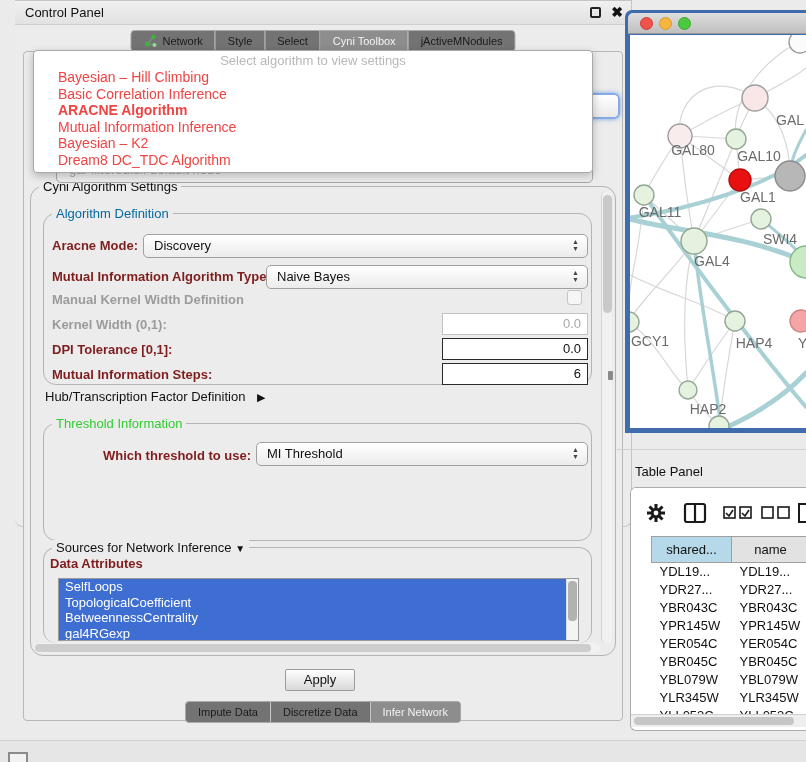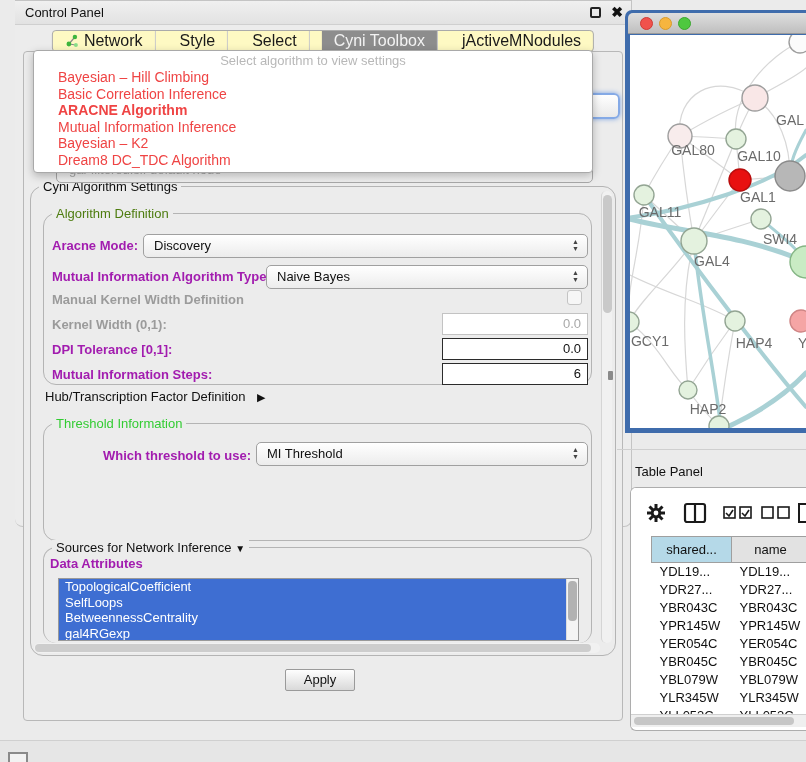--- a/index.html
+++ b/index.html
@@ -12,22 +12,22 @@
     background:#ececec; border:1px solid #c4c4c4; border-left:none;
     border-radius:0 0 8px 8px;margin-left:15px; }
   #cp-titlebar { left:0; top:0; right:0; height:24px;
     background:linear-gradient(#f0f0f0,#e2e2e2); border-bottom:1px solid #cfcfcf; }
   #cp-title { left:10px; top:4px; font-size:13px; color:#111; }
   #cp-float { right:30px; top:6px; width:11px; height:11px;
     border:2px solid #222; border-radius:2px; }
   #cp-close { right:8px; top:3px; font-size:14px; font-weight:bold; color:#111; }
 
   
-  .segbar { display:flex; height:22px; background:#fef9c3; border:1px solid #aaa;
-    border-radius:4px; overflow:hidden; font-size:16px;gap:12px; }
+  .segbar { display:flex; height:22px; background:#737373; border:1px solid #aaa;
+    border-radius:4px; overflow:hidden; font-size:11px; }
   .seg { display:flex; align-items:center; justify-content:center;
     padding:0 12px; border-right:1px solid #c9c9c9; color:#1a1a1a; white-space:nowrap; }
   .seg:last-child { border-right:none; }
   .seg.sel { background:#8d8d8d; color:#f3f3f3; }
   #main-tabs { top:29px; left:50%; transform:translateX(-50%); }
   #bottom-tabs { top:649px; left:50%; transform:translateX(-50%); }
   .net-ico { width:14px; height:14px; margin-right:5px; }
 
   
   #cp-content { left:8px; top:50px; width:600px; height:670px;
@@ -49,37 +49,37 @@
     padding-bottom:4px; }
   #algo-placeholder { text-align:center; color:#b8b8b8; font-size:13px;
     padding:2px 0 1px 0; }
   .algo-item { font-size:14px; padding:1px 0 1px 24px; color:#ef4444; line-height:14.5px; }
   .algo-item.sel { font-weight:bold; }
 
   
   .group { position:absolute; border:1px solid #b4b4b4; border-radius:13px; }
   .gtitle { position:absolute; top:-8px; left:8px; background:#ececec;
     padding:0 4px; font-size:13px; }
-  .blue  { color:#4d7c0f; }
+  .blue  { color:#0369a1; }
   .green { color:#33cc33; }
 
   #settings-group { left:6px; top:134px; width:586px; height:470px; }
 
   
   #v-scroll { right:3px; top:4px; width:11px; height:452px; background:#f1f1f1;
     border-left:1px solid #d5d5d5; border-radius:5px; }
   #v-thumb { left:1px; top:4px; width:9px; height:118px; background:#c9c9c9;
     border-radius:5px; }
   #h-scroll { left:3px; bottom:2px; width:566px; height:10px; background:#f1f1f1;
     border-radius:5px; }
   #h-thumb { left:1px; top:1px; width:556px; height:8px; background:#cdcdcd;
     border-radius:4px; }
 
   #alg-group { left:12px; top:26px; width:549px; height:172px; }
-  .lbl  { position:absolute; font-size:13px; font-weight:bold; color:#a21caf; white-space:nowrap; }
+  .lbl  { position:absolute; font-size:13px; font-weight:bold; color:#7f1d1d; white-space:nowrap; }
   .lbl.dis { color:#9b9b9b; }
   .combo { position:absolute; height:24px; border:1px solid #a0a0a0; border-radius:5px;
     background:linear-gradient(#fff,#ececec); font-size:13px; line-height:22px;
     padding-left:10px; color:#111; }
   .field { position:absolute; height:22px; background:#fff; border:1px solid #8a8a8a;
     font-size:13px; line-height:20px; text-align:right; padding-right:6px; }
   .field.strong { border:1.5px solid #2b2b2b; }
   .field.dis { border:1px solid #c3c3c3; color:#a8a8a8; }
   #kern-check { position:absolute; left:523px; top:76px; width:15px; height:15px;
     border:1px solid #c4c4c4; border-radius:3px; background:#f6f6f6; }
@@ -223,39 +223,50 @@
         <div class="combo" style="left:212px; top:18px; width:332px;">
           <span>MI Threshold</span>
           <span class="stepper">▲<span>▼</span></span>
         </div>
       </div>
 
       <div id="src-group" class="group">
         <span class="gtitle"><span>Sources for Network Inference</span> <span id="src-title-arrow">▼</span></span>
         <span class="lbl" id="data-attr-lbl">Data Attributes</span>
         <div id="attr-list">
-          <div class="attr-item">TopologicalCoefficient</div>
-            <div class="attr-item">SelfLoops</div>
+          <div class="attr-item">SelfLoops</div>
+            <div class="attr-item">TopologicalCoefficient</div>
             <div class="attr-item">BetweennessCentrality</div>
             <div class="attr-item">gal4RGexp</div>
             <div id="attr-scroll">
               <div id="attr-thumb"></div>
             </div>
         </div>
       </div>
 
       <div id="v-scroll" class="abs">
           <div id="v-thumb" class="abs"></div>
         </div>
       <div id="h-scroll" class="abs">
           <div id="h-thumb" class="abs"></div>
         </div>
     </div>
 
     <div id="apply-btn" class="abs">Apply</div>
+    <div id="bottom-tabs" class="segbar abs">
+        <div class="seg">
+          <span>Impute Data</span>
+        </div>
+        <div class="seg">
+          <span>Discretize Data</span>
+        </div>
+        <div class="seg sel">
+          <span>Infer Network</span>
+        </div>
+      </div>
   </div>
 
   <div id="algo-popup" class="abs">
     <div id="algo-placeholder">Select algorithm to view settings</div>
   <div class="algo-item">Bayesian – Hill Climbing</div>
       <div class="algo-item">Basic Correlation Inference</div>
       <div class="algo-item sel">ARACNE Algorithm</div>
       <div class="algo-item">Mutual Information Inference</div>
       <div class="algo-item">Bayesian – K2</div>
       <div class="algo-item">Dream8 DC_TDC Algorithm</div>

